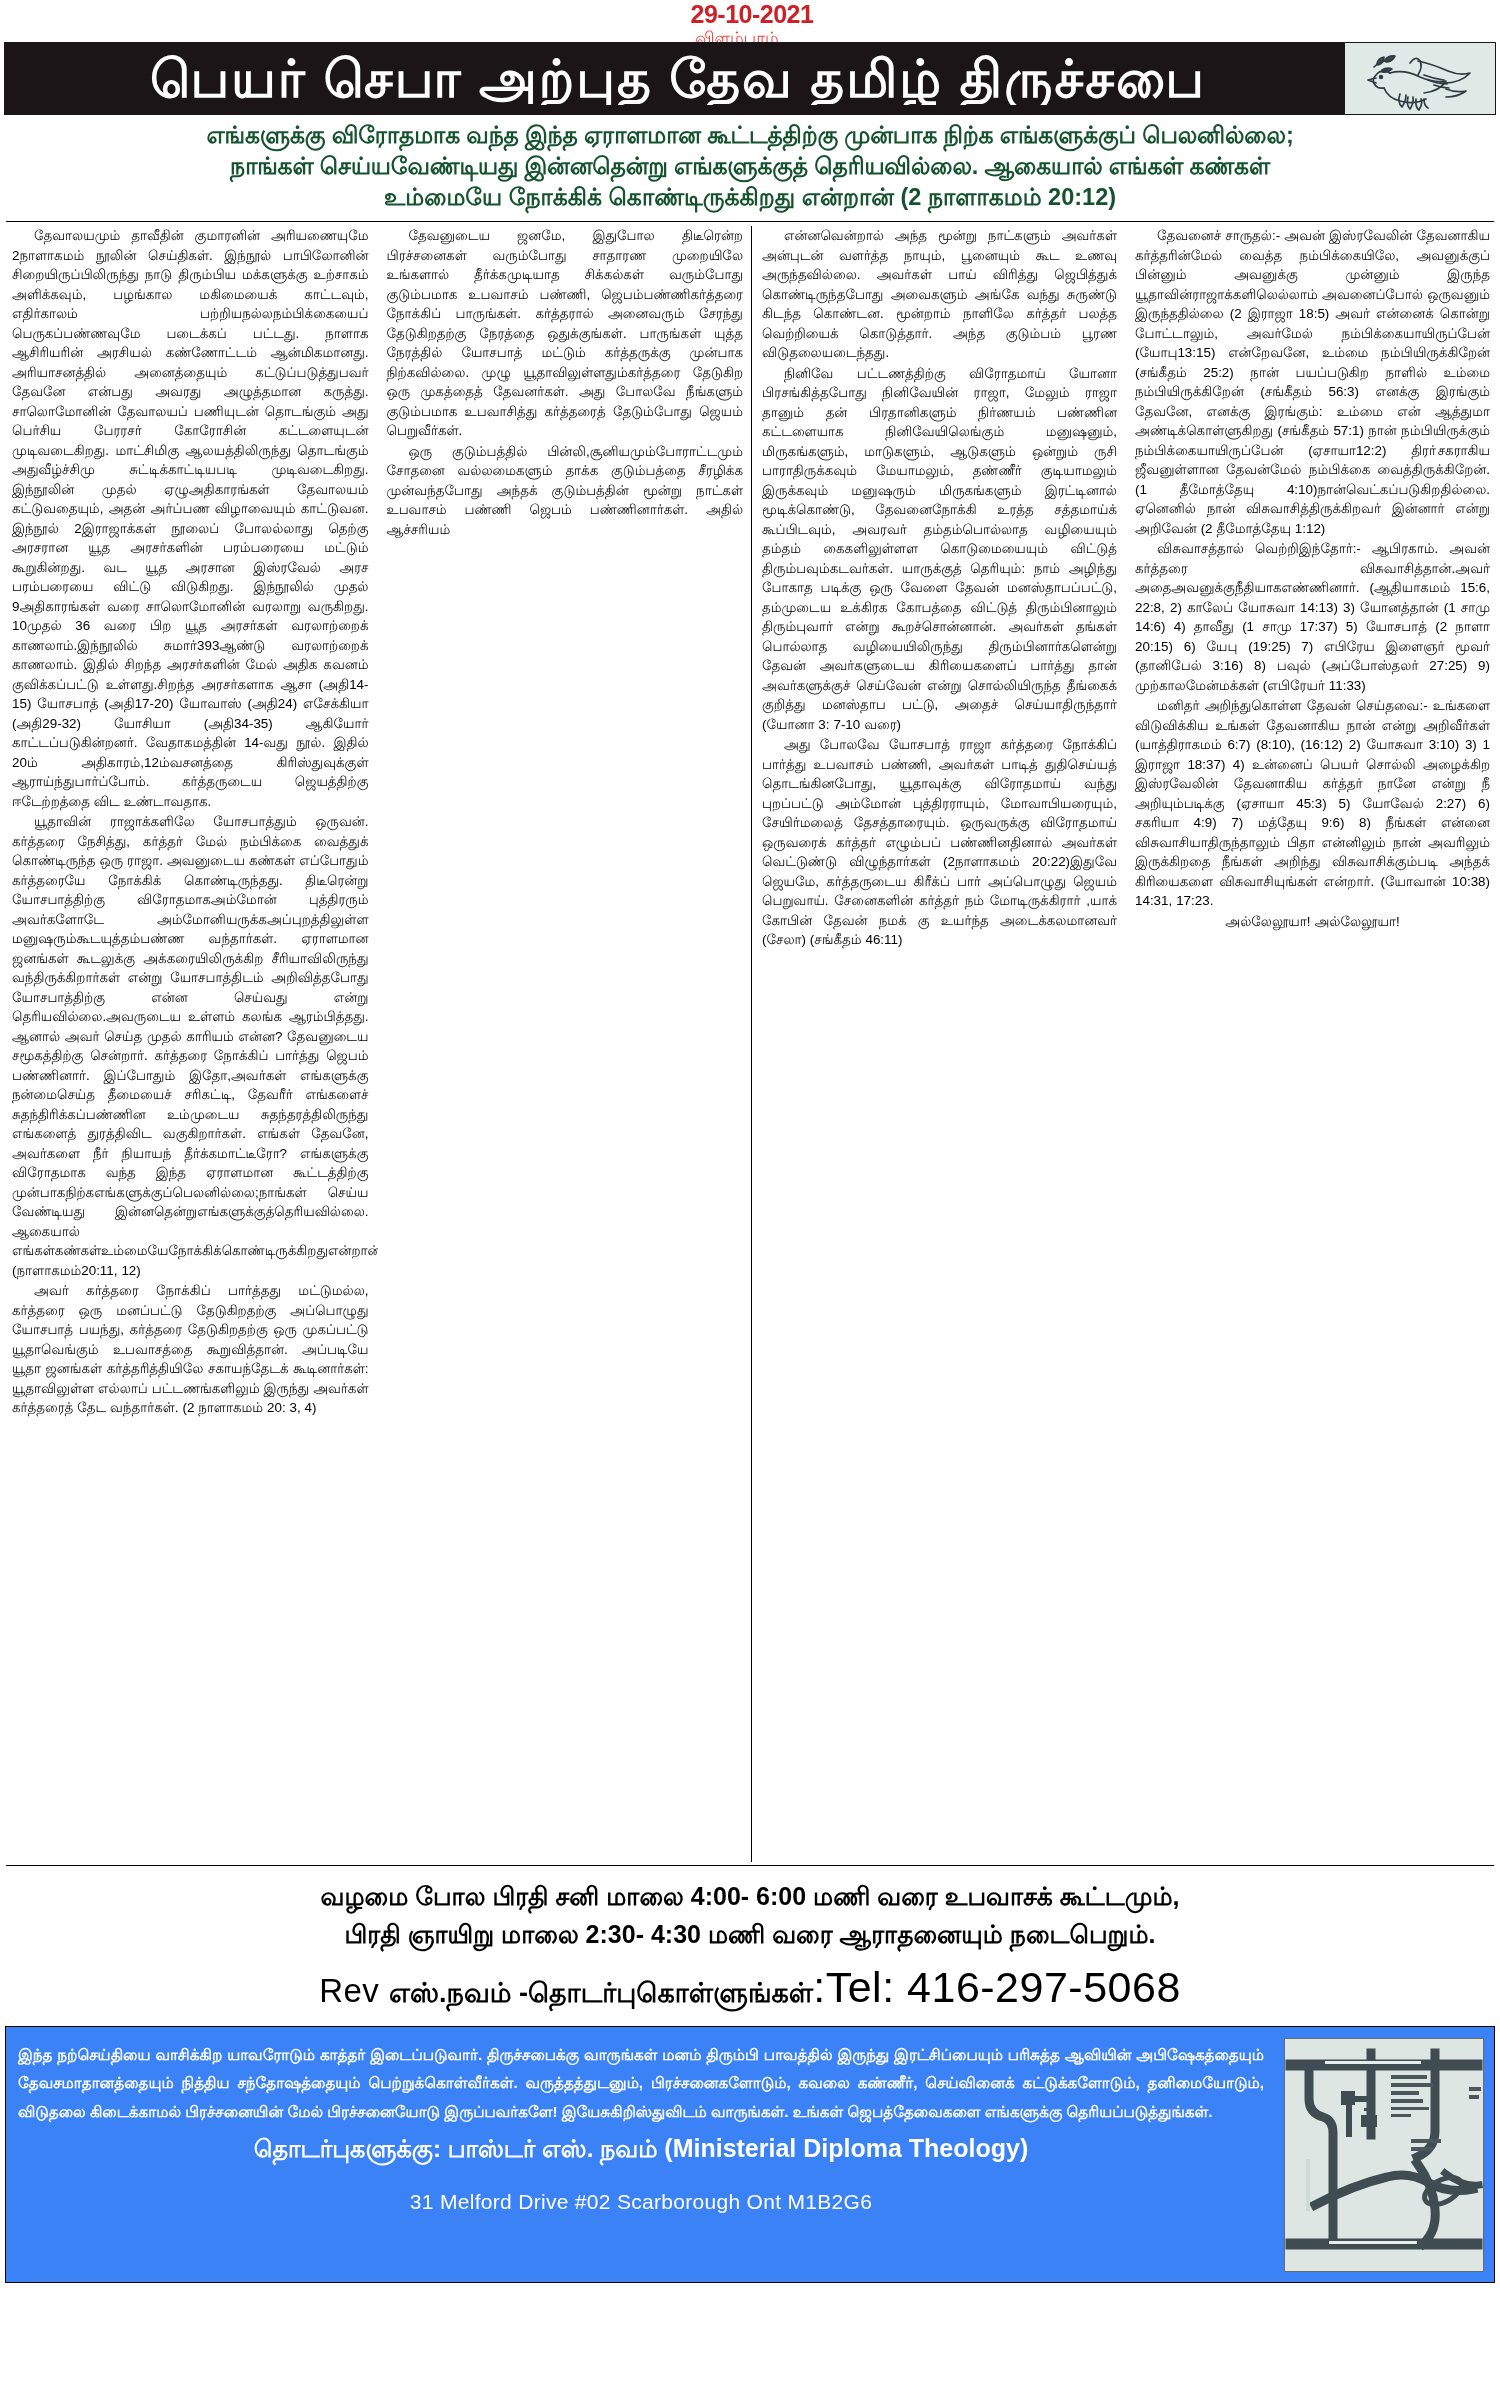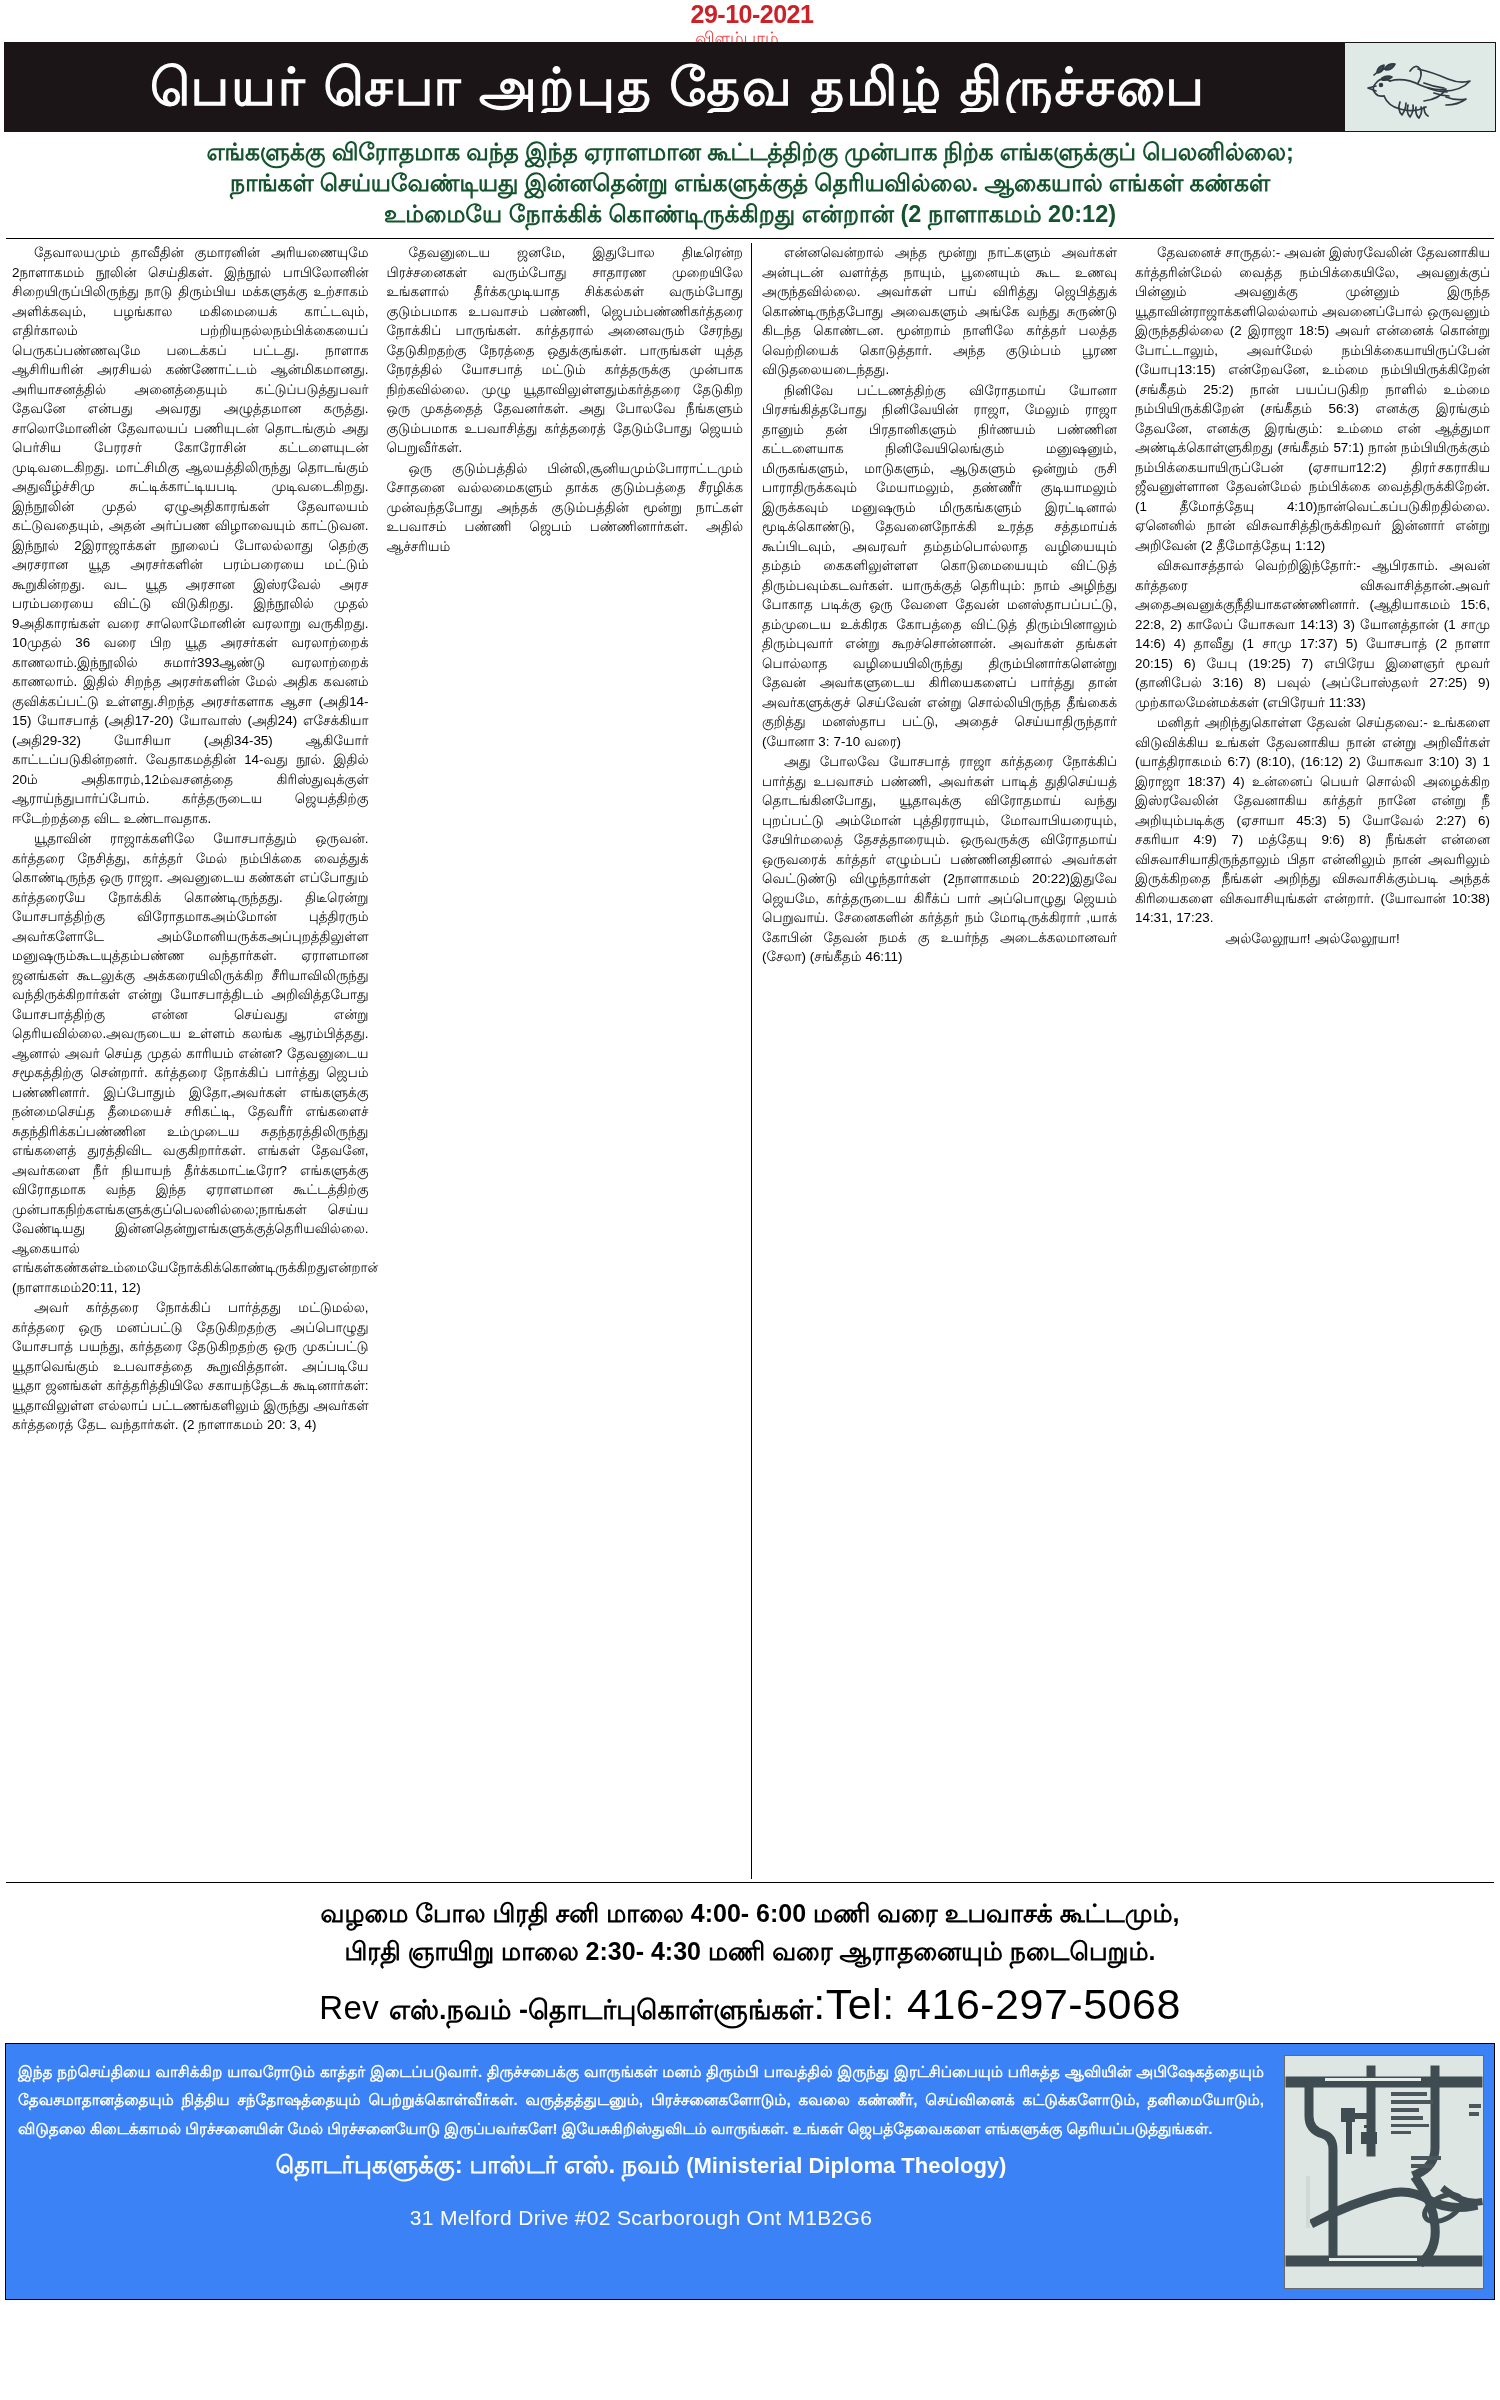--- a/index.html
+++ b/index.html
@@ -44,21 +44,21 @@
     align-items: baseline;
     gap: 13px;
     padding-right: 18px;
   }
   .masthead .right .paper-name { font-size: 19px; }
   .masthead .right .page-no { font-size: 24px; font-weight: bold; }
 
   
   .banner {
     position: relative;
-    height: 90px;
+    height: 73px;
     background: #1b1517;
     display: flex;
     align-items: center;
     margin: 0 4px;
     border: 1px solid #1b1517;
     box-sizing: border-box;
   }
   .banner .title {
     flex: 1;
     color: #ffffff;
@@ -192,21 +192,21 @@
     text-align: justify;
     font-weight: bold;
   }
   .footer-text .pastor {
     text-align: center;
     font-size: 24px;
     font-weight: bold;
     margin-top: 8px;
     white-space: nowrap;
   }
-  .footer-text .pastor .eng { font-size: 22px; }
+  .footer-text .pastor .eng { font-size: 25px; }
   .footer-text .address {
     text-align: center;
     font-size: 21px;
     font-weight: normal;
     margin-top: 24px;
     letter-spacing: 0.3px;
   }
   .map-box {
     width: 200px;
     flex: 0 0 200px;

